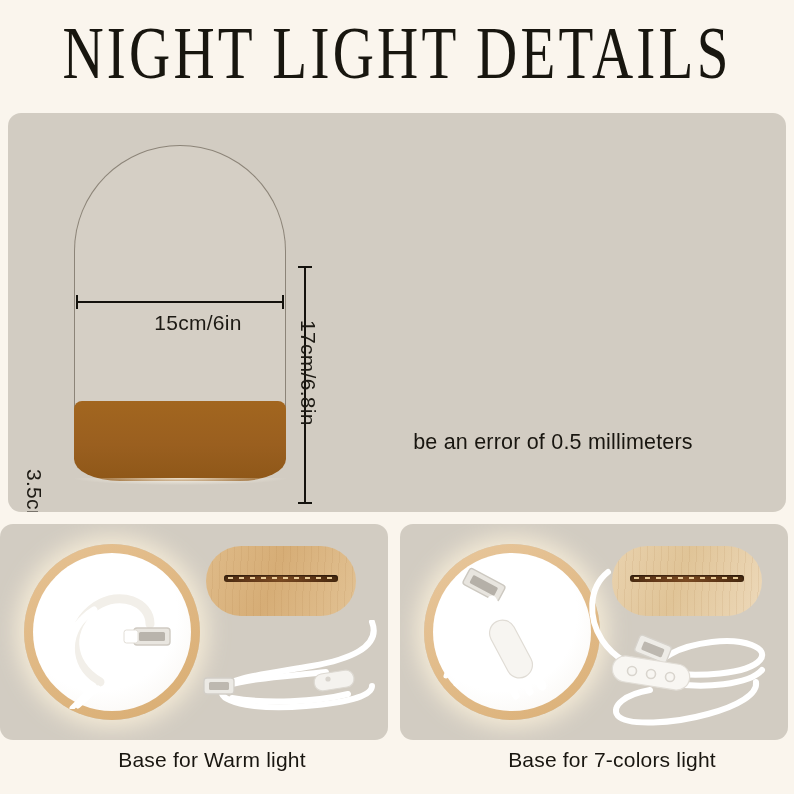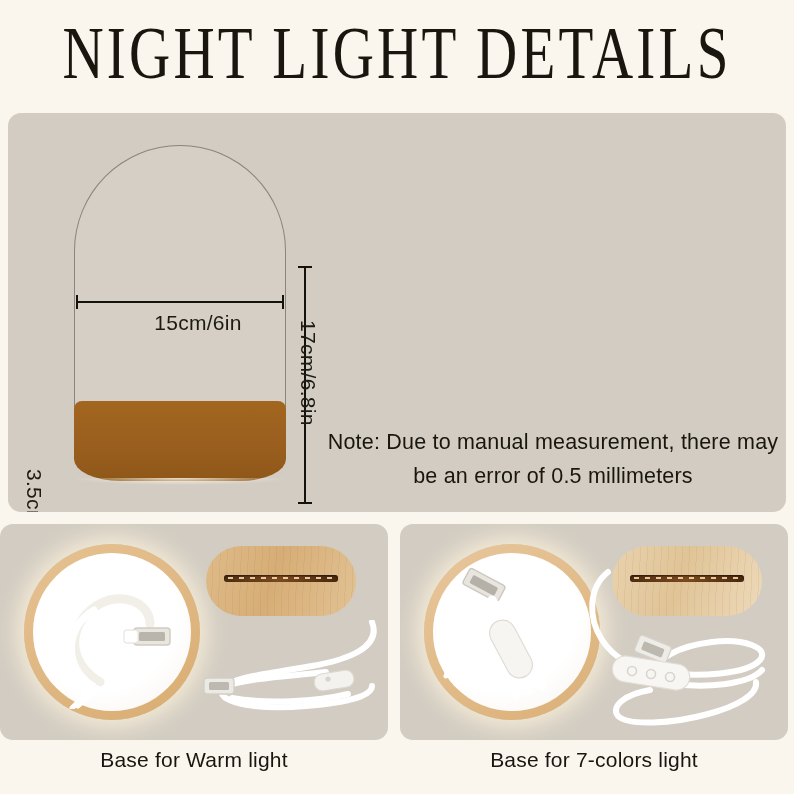--- a/index.html
+++ b/index.html
@@ -259,20 +259,21 @@
   }
 
   .caption {
     position: absolute;
     top: 748px;
     width: 388px;
     text-align: center;
     font-size: 21px;
     color: #191610;
     letter-spacing: .2px;
+    padding-left: 18px;
   }
   .caption.left  { left: 0px; }
   .caption.right { left: 400px; }
 </style>
 </head>
 <body>
 
 <div class="page-title">NIGHT LIGHT DETAILS</div>
 
 <div class="detail-panel">
@@ -284,21 +285,20 @@
     <div class="dim-width-label">15cm/6in</div>
   </div>
 
   <div class="dim-height"></div>
   <div class="dim-height-label">17cm/6.8in</div>
 
   <div class="dim-baseh-label">3.5cm/1.4in</div>
 
 
   <div class="note-block">
-    <div>Note: Due to manual measurement, there may</div>
     <div>be an error of 0.5 millimeters</div>
   </div>
 </div>
 
 <div class="photo-panel left">
 
   <div class="round-base warm">
     <div class="round-base-inner"></div>
     <svg class="cable-svg" style="left:14px;top:20px;" width="150" height="145" viewBox="0 0 150 145">
       <g fill="none" stroke="#ffffff" stroke-width="7" stroke-linecap="round">

